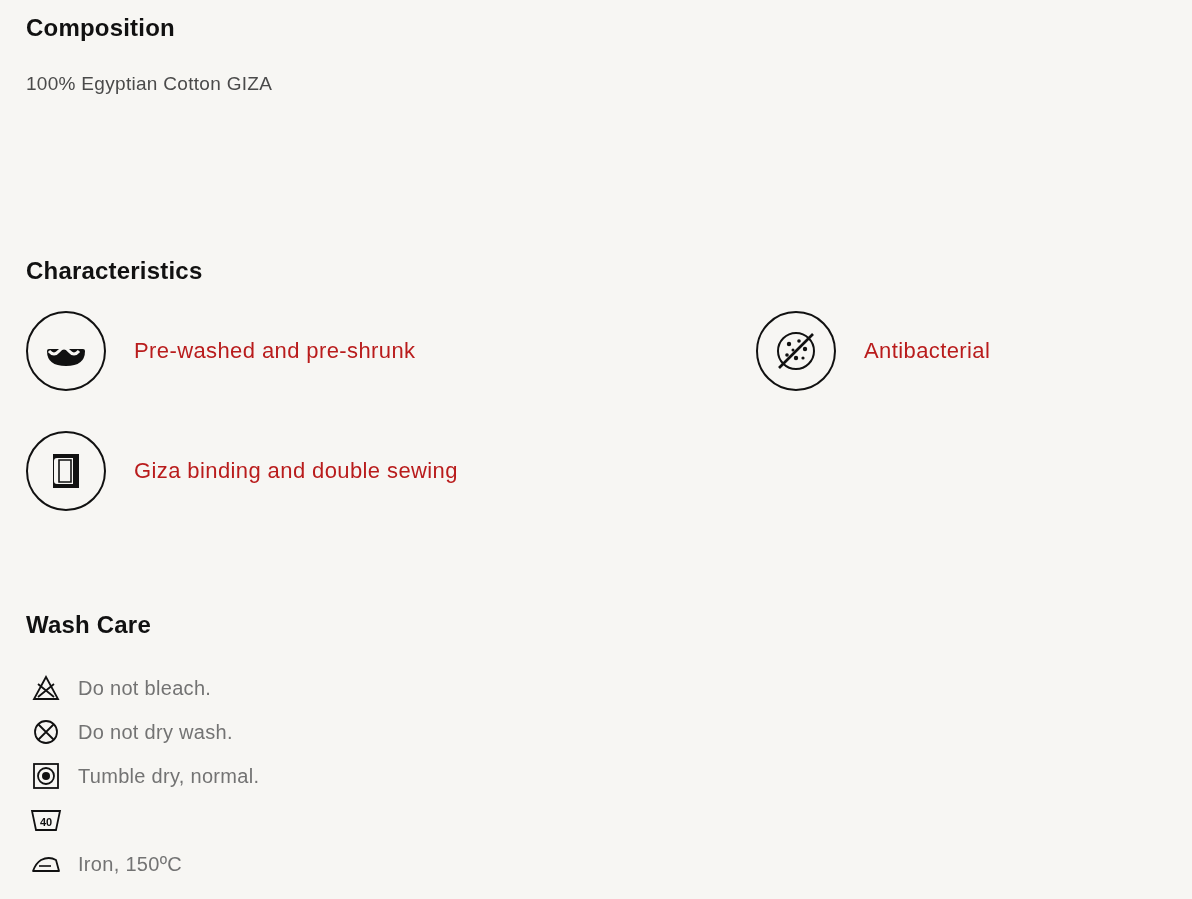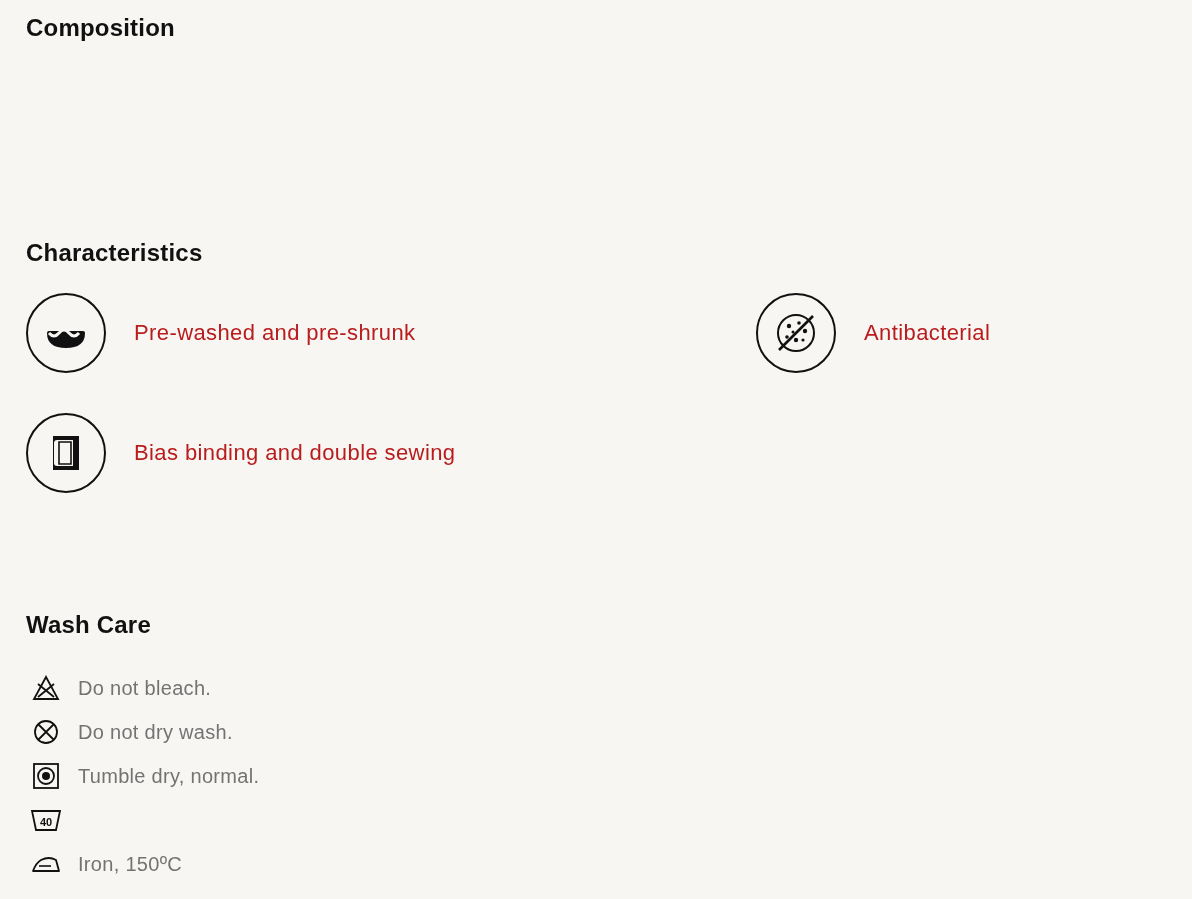--- a/index.html
+++ b/index.html
@@ -39,21 +39,21 @@
     font-size: 19px;
     color: #4a4a4a;
     letter-spacing: 0.3px;
     margin: 31px 0 0 0;
   }
 
   
   #characteristics-section {
     position: absolute;
     left: 26px;
-    top: 239px;
+    top: 257px;
     width: 1140px;
   }
   .char-grid {
     margin-top: 26px;
     display: grid;
     grid-template-columns: 730px 410px;
     grid-row-gap: 40px;
   }
   .char-item {
     display: flex;
@@ -110,20 +110,21 @@
     margin-left: 12px;
   }
 </style>
 </head>
 <body>
 
 <div class="page">
 
   <section id="composition-section">
     <h2 class="section-title">Composition</h2>
+    <p class="composition-text">100% Egyptian Cotton GIZA</p>
   </section>
 
   <section id="characteristics-section">
     <h2 class="section-title">Characteristics</h2>
 
     <div class="char-grid">
 
       <div class="char-item">
         <span class="char-icon">
           <svg width="62" height="62" viewBox="0 0 62 62" aria-hidden="true">
@@ -154,21 +155,21 @@
       </div>
 
       <div class="char-item">
         <span class="char-icon">
           <svg width="62" height="62" viewBox="0 0 62 62" aria-hidden="true">
             <path d="M18 14 h26 v34 h-26 z" fill="#111111"></path>
             <path d="M22 18 h16 v26 h-16 q-3 0 -3 -3 v-20 q0 -3 3 -3 z" fill="#f7f6f3"></path>
             <path d="M24 20 h12 v22 h-12 z" fill="none" stroke="#111111" stroke-width="1.6"></path>
           </svg>
         </span>
-        <span class="char-label">Bias binding and double sewing</span>
+        <span class="char-label">Giza binding and double sewing</span>
       </div>
 
 
     </div>
   </section>
 
   <section id="washcare-section">
     <h2 class="section-title">Wash Care</h2>
 
     <ul class="wash-list">

